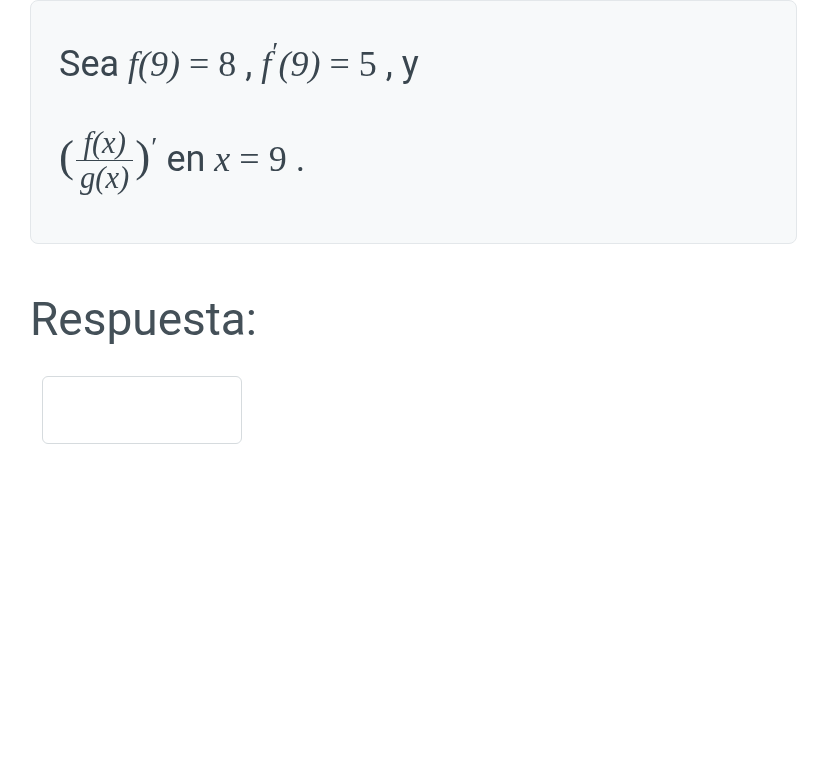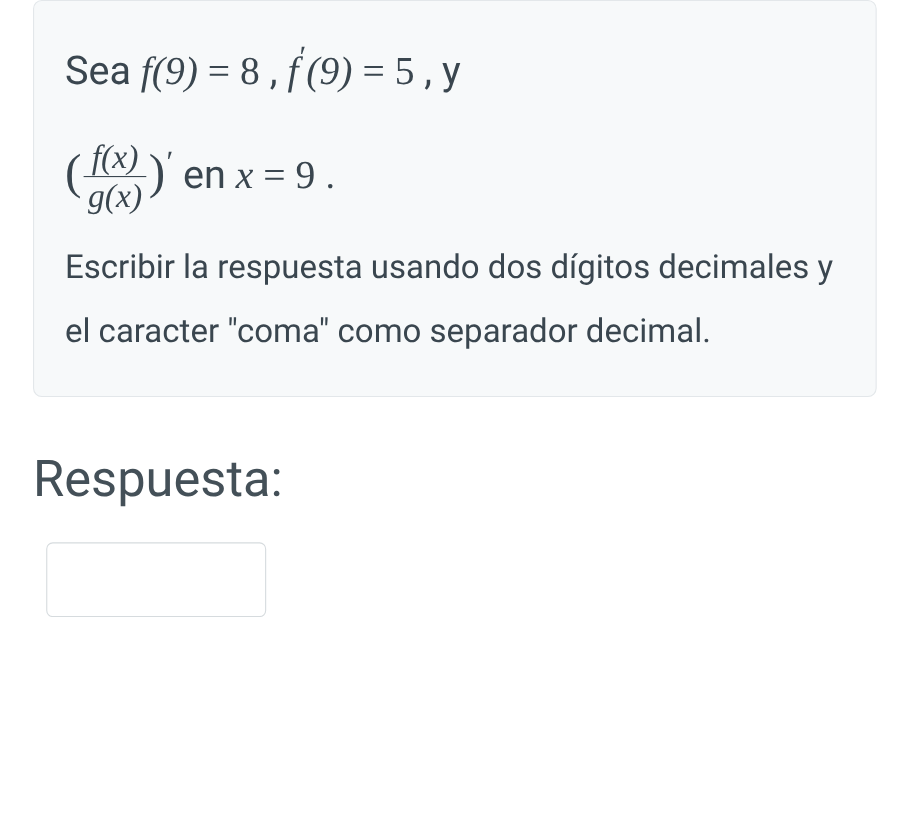--- a/index.html
+++ b/index.html
@@ -89,19 +89,18 @@
         <span class="den"><span class="mi">g</span><span class="mi">(x)</span></span>
       </span><span class="big">)</span><span class="sup">′</span>
     </span><span> en </span>
     <span class="math">
       <span class="mi">x</span>
       <span> </span><span>=</span><span> </span>
       <span>9</span>
     </span><span>.</span>
   </p>
   <div class="gap"></div>
-  <p>Escribir la respuesta usando dos dígitos decimales y el caracter "coma" como separador decimal.</p>
 </div>
 
 <div class="answer-section">
   <div class="answer-label">Respuesta:</div>
   <input type="text" class="answer-input" value="" style="">
 </div>
 
 </body></html>

